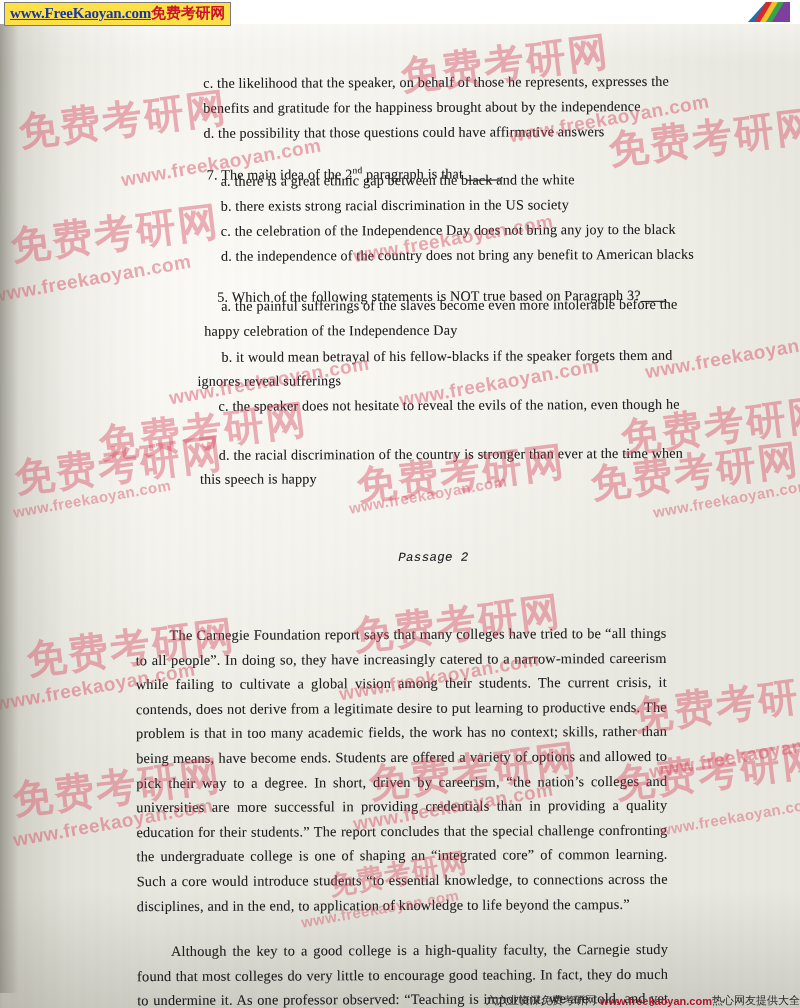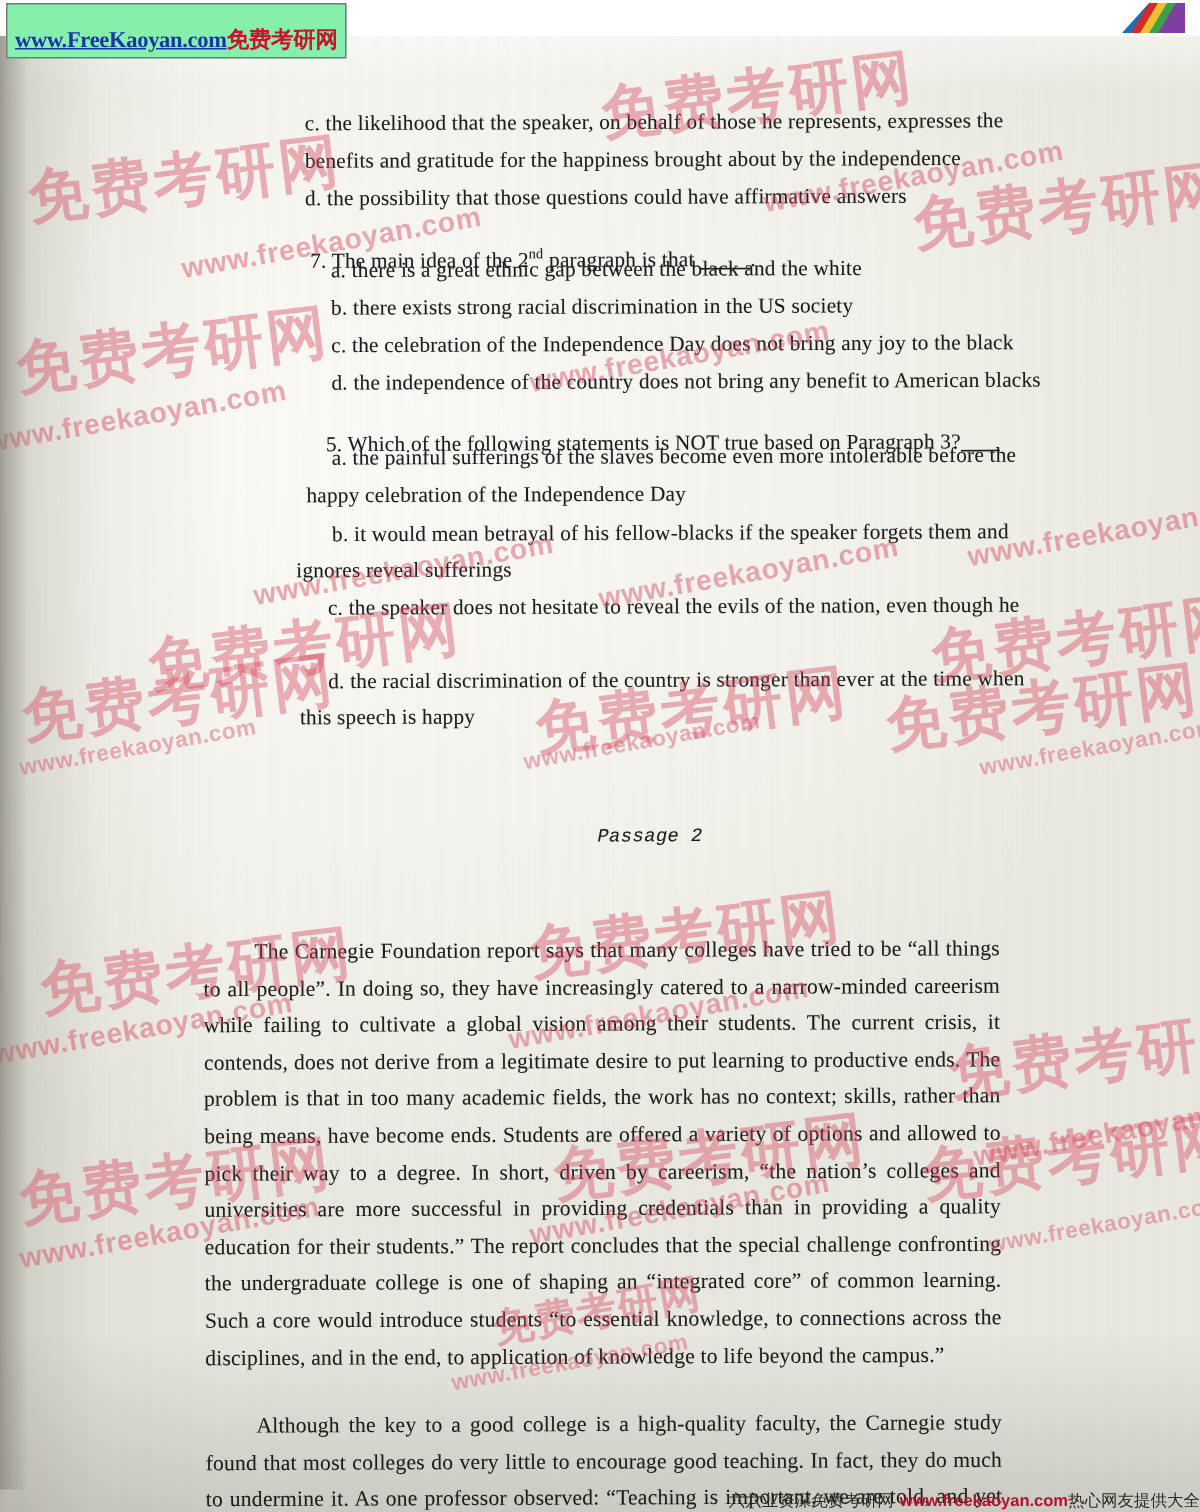--- a/index.html
+++ b/index.html
@@ -59,22 +59,22 @@
     left: 0; top: 0;
     width: 800px;
     height: 24px;
     background: #ffffff;
     z-index: 30;
   }
   #site-logo {
     position: absolute;
     left: 4px; top: 2px;
     border: 1px solid #7a7a7a;
-    background: #86efac;
-    padding: 14px 5px 2px 5px;
+    background: #fde047;
+    padding: 1px 5px 2px 5px;
     font-family: "Liberation Serif", serif;
     font-weight: bold;
     font-size: 15px;
     white-space: nowrap;
     letter-spacing: -0.2px;
   }
   #site-logo .www { color: #1736a8; text-decoration: underline; }
   #site-logo .cn { color: #c8152a; }
   #rainbow-logo {
     position: absolute;

